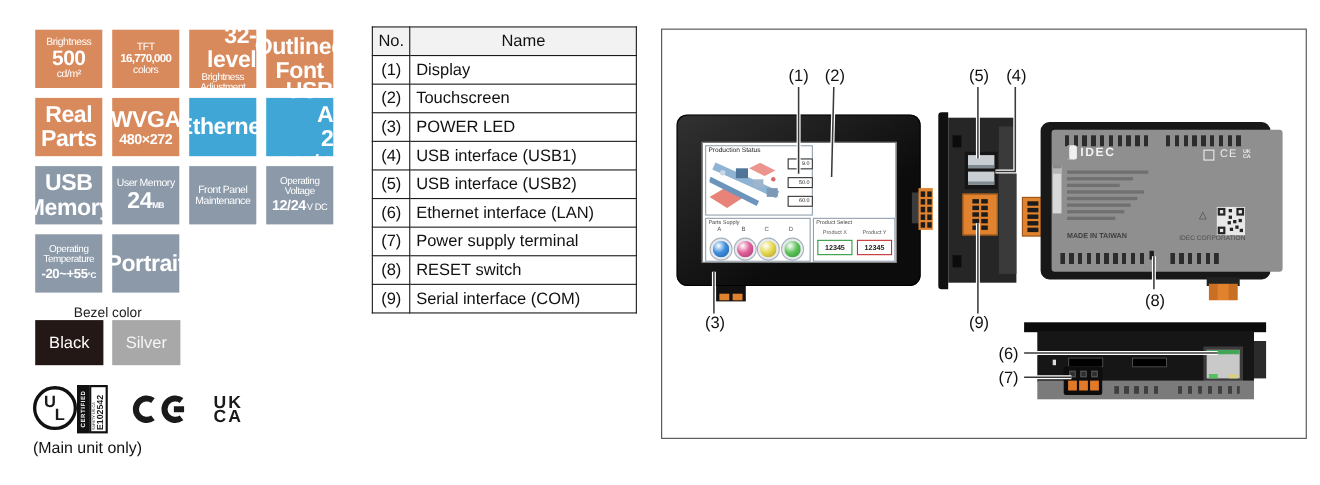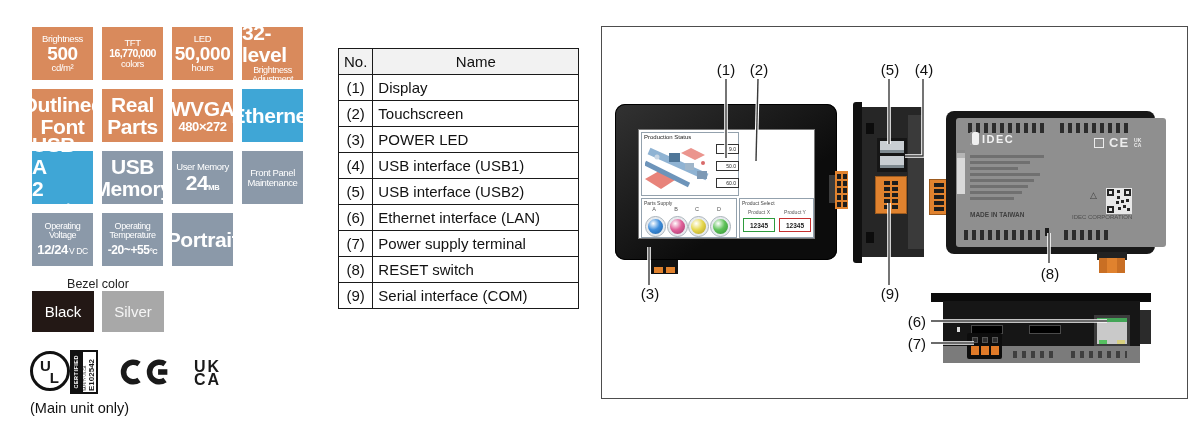--- a/index.html
+++ b/index.html
@@ -2,21 +2,21 @@
 <html><head>
 <meta charset="utf-8">
 <style>
   html,body{margin:0;padding:0;background:#fff;}
   .canvas{position:relative;width:1200px;height:441px;background:#fff;overflow:hidden;
           font-family:"Liberation Sans",sans-serif;color:#1a1a1a;}
   
   .features{position:absolute;left:32px;top:27px;display:grid;
             grid-template-columns:repeat(4,61px);grid-auto-rows:53px;gap:9px;}
   .badge{display:flex;flex-direction:column;align-items:center;justify-content:center;
-         color:#fff;text-align:left;letter-spacing:-0.4px;line-height:1.04;}
+         color:#fff;text-align:right;letter-spacing:-0.4px;line-height:1.04;}
   .c-orange{background:#d98a5c;} .c-blue{background:#3fa6d6;} .c-gray{background:#8b99a9;}
   .bl{display:block;}
   .sz-sm{font-size:9.5px;font-weight:400;}
   .sz-xs{font-size:9px;font-weight:400;}
   .sz-md{font-size:13px;font-weight:700;}
   .sz-lg{font-size:21px;font-weight:700;}
   .sz-xl{font-size:19px;font-weight:700;}
   .sz-num{font-size:10.5px;font-weight:700;letter-spacing:-0.6px;}
   .sub{font-size:7.5px;font-weight:700;}
   .unit{font-size:8.5px;font-weight:400;margin-left:1px;}
@@ -37,21 +37,21 @@
   .vtx{writing-mode:vertical-rl;transform:rotate(180deg);display:block;}
   .ul-cert{width:11px;background:#111;color:#fff;display:flex;align-items:center;justify-content:center;}
   .ul-cert span{font-size:5.5px;font-weight:700;letter-spacing:0.5px;}
   .ul-file{display:flex;background:#fff;border:2px solid #111;box-sizing:border-box;padding:1px 0;}
   .ul-file .region{font-size:3.5px;}
   .ul-file .file{font-size:8px;font-weight:700;}
   .ukca{display:flex;flex-direction:column;font-size:16px;font-weight:700;line-height:13px;
         letter-spacing:2px;margin-top:2px;}
   .note{position:absolute;left:30px;top:400px;font-size:14.5px;color:#111;}
   
-  .parts-table{position:absolute;left:338px;top:48px;border-collapse:collapse;
+  .parts-table{position:absolute;left:338px;top:24px;border-collapse:collapse;
                font-size:15px;color:#111;}
   .parts-table th,.parts-table td{border:1.4px solid #1a1a1a;padding:0 5px;height:26px;box-sizing:border-box;}
   .parts-table th{background:#f2f2f2;font-weight:400;}
   .col-no{width:34px;text-align:center;}
   .col-name{width:206px;text-align:left;}
   
   .panel{position:absolute;left:601px;top:26px;width:587px;height:373px;
          border:1.5px solid #4d4d4d;box-sizing:border-box;background:#fff;}
   .abs{position:absolute;}
   .callout{position:absolute;font-size:15px;color:#111;width:30px;text-align:center;}
@@ -108,21 +108,21 @@
   .back-frame{left:344px;top:84px;width:209px;height:143px;background:#181818;border-radius:8px;}
   .back-panel{left:354px;top:91px;width:210px;height:129px;background:#8f8f8f;border-radius:3px;}
   .vent{position:absolute;height:10px;background:repeating-linear-gradient(90deg,#2c2c2c 0 4px,rgba(0,0,0,0) 4px 8px);}
   .brand{position:absolute;left:14px;top:14px;display:flex;align-items:center;gap:3px;}
   .idec-glyph{width:9px;height:13px;background:#f0f0f0;border-radius:2px;
               box-shadow:inset 2px 0 0 #8f8f8f;}
   .idec-text{font-size:11px;font-weight:700;color:#f2f2f2;letter-spacing:1.5px;}
   .back-marks{position:absolute;left:138px;top:17px;display:flex;gap:5px;align-items:center;
               color:#ececec;}
   .bm-sq{width:8px;height:8px;border:1px solid #ececec;}
-  .bm-ce{font-size:13px;font-weight:700;letter-spacing:1px;}
+  .bm-ce{font-size:10px;font-weight:400;letter-spacing:1px;}
   .bm-ukca{font-size:5px;font-weight:700;line-height:5px;display:flex;flex-direction:column;}
   .lbl-lines{position:absolute;left:14px;top:37px;}
   .lbl-lines i{display:block;height:2.5px;background:#707070;margin:0 0 3.5px 0;}
   .made-in{position:absolute;left:14px;top:93px;font-size:6.5px;font-weight:700;color:#3f3f3f;}
   .corp{position:absolute;left:116px;top:96px;font-size:6px;color:#4f4f4f;}
   .tri{position:absolute;left:134px;top:72px;font-size:9px;color:#3f3f3f;}
   .strip-left{position:absolute;left:1px;top:32px;width:8px;height:44px;background:#d9d9d9;
               box-shadow:inset 0 3px 0 #8a8a8a,inset 0 8px 0 #b5b5b5;}
   .reset-hole{position:absolute;left:89px;top:110px;width:4px;height:8px;background:#1d1d1d;}
   .back-pwr-top{left:495px;top:225px;width:30px;height:8px;background:#222;}
@@ -153,25 +153,20 @@
   <section class="features">
     <div class="badge c-orange">
       <span class="bl sz-sm">Brightness</span>
       <span class="bl sz-xl">500</span>
       <span class="bl sz-sm">cd/m²</span>
     </div>
     <div class="badge c-orange">
       <span class="bl sz-sm">TFT</span>
       <span class="bl sz-num">16,770,000</span>
       <span class="bl sz-sm">colors</span>
-    </div>
-    <div class="badge c-orange">
-      <span class="bl sz-sm">LED</span>
-      <span class="bl sz-xl">50,000</span>
-      <span class="bl sz-sm">hours</span>
     </div>
     <div class="badge c-orange">
       <span class="bl sz-lg">32-level</span>
       <span class="bl sz-xs">Brightness</span>
       <span class="bl sz-xs">Adjustment</span>
     </div>
     <div class="badge c-orange">
       <span class="bl sz-lg">Outlined</span>
       <span class="bl sz-lg">Font</span>
     </div>

